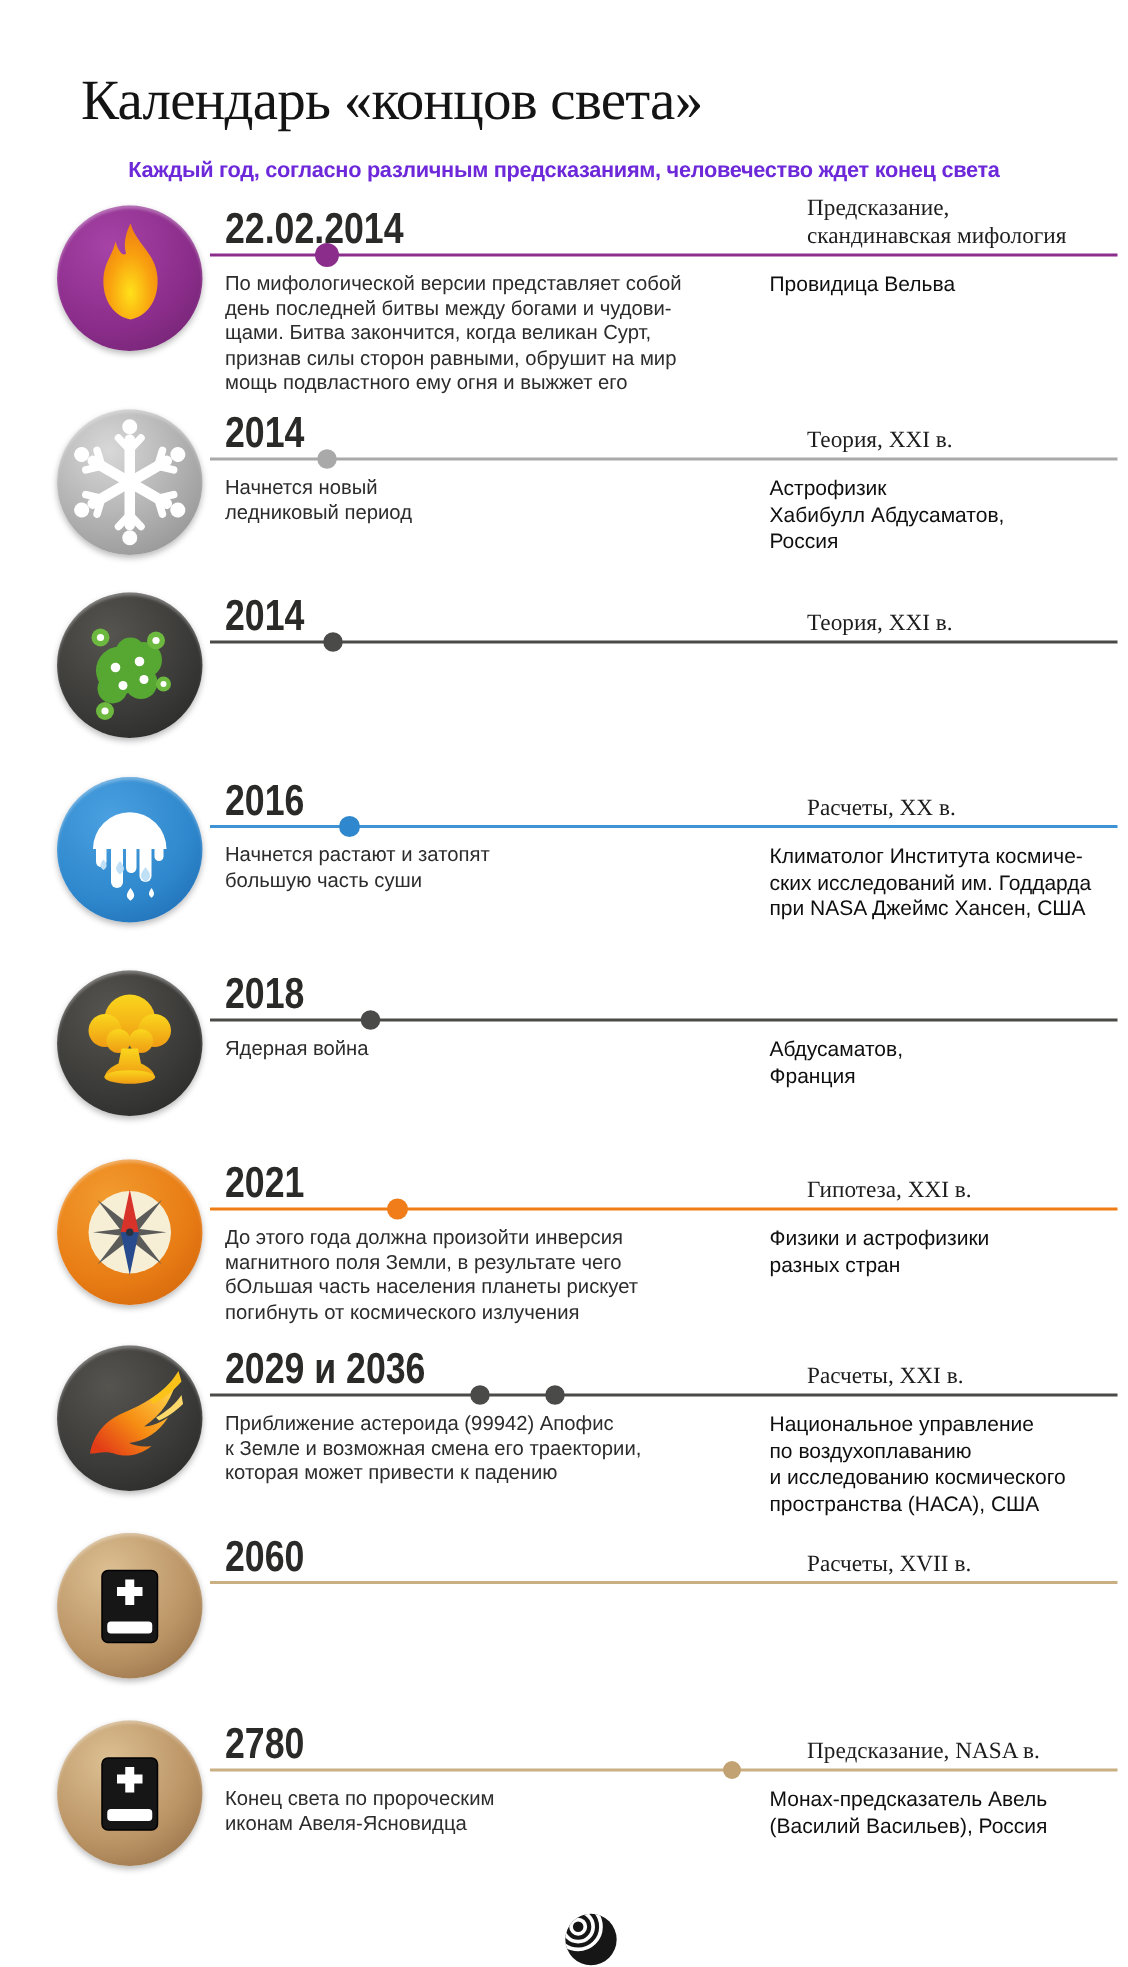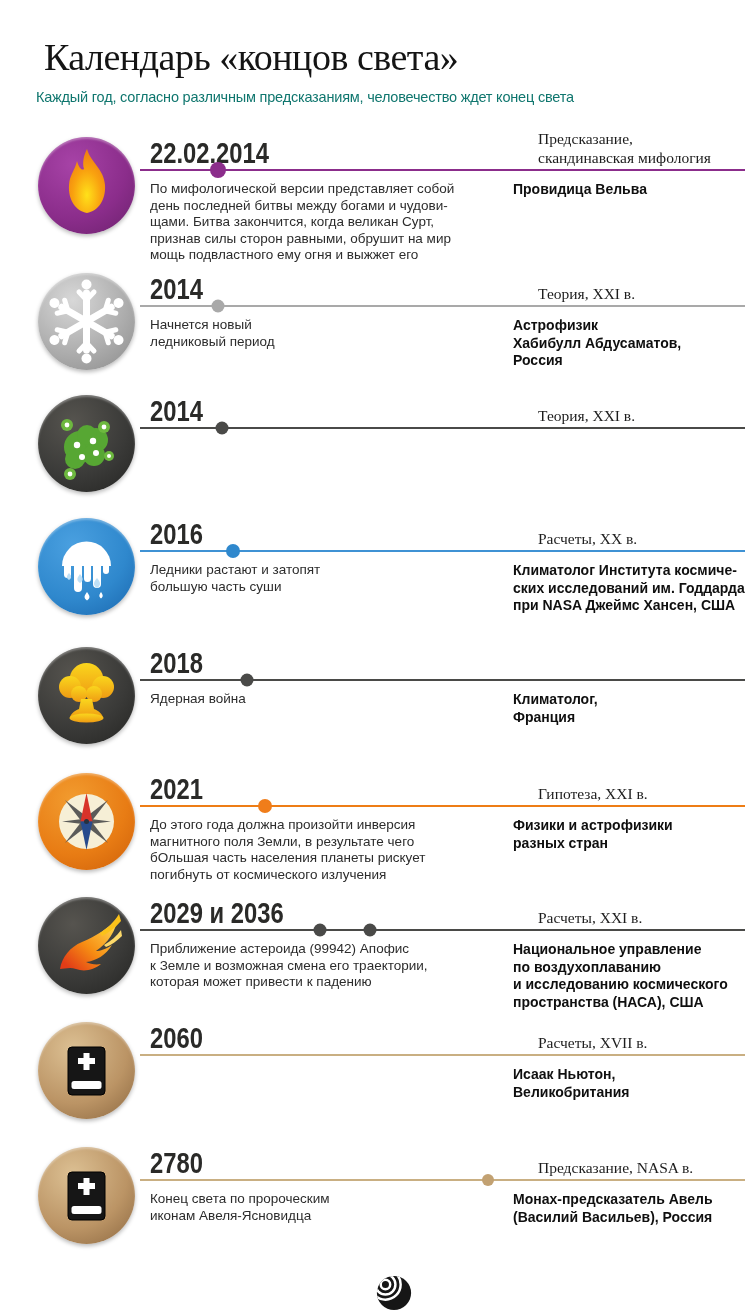--- a/index.html
+++ b/index.html
@@ -2,24 +2,24 @@
 <html><head>
 <meta charset="utf-8">
 <style>
   html,body { margin:0; padding:0; }
   body {
     width:752px; height:1311px; background:#ffffff; position:relative; overflow:hidden;
     font-family:"Liberation Sans","DejaVu Sans",sans-serif; color:#1a1a1a;
   }
   .header { height:102px; box-sizing:border-box; padding:28px 36px 0 36px; }
   .title {
-    margin:8px; font-family:"Liberation Serif","DejaVu Serif",serif;
+    margin:18px; font-family:"Liberation Serif","DejaVu Serif",serif;
     font-size:38px; line-height:42px; font-weight:400; color:#141414; letter-spacing:-0.5px;
   }
-  .subtitle { margin-top:11px; font-size:14.5px; font-weight:400; color:#0f766e; letter-spacing:-0.2px; }
+  .subtitle { margin-top:11px; font-size:14.5px; font-weight:700; color:#6d28d9; letter-spacing:-0.2px;text-align:center; }
 
   .timeline { position:relative;margin-top:32px; }
   .entry { position:relative; }
   .entry:nth-child(1){height:136px}
   .entry:nth-child(2){height:122px}
   .entry:nth-child(3){height:123px}
   .entry:nth-child(4){height:129px}
   .entry:nth-child(5){height:126px}
   .entry:nth-child(6){height:124px}
   .entry:nth-child(7){height:125px}
@@ -45,21 +45,21 @@
     position:absolute; left:150px; top:47px; width:358px;
     font-size:13.5px; line-height:16.5px; color:#2c2c2c; white-space:pre-line;
   }
   .source {
     position:absolute; left:538px; bottom:calc(100% - 33px); width:236px;
     font-family:"Liberation Serif","DejaVu Serif",serif;
     font-size:15.5px; line-height:19px; color:#1d1d1d; white-space:pre-line;
   }
   .attr {
     position:absolute; left:513px; top:47px; width:236px;
-    font-size:14px; font-weight:700; line-height:17.5px; color:#0f0f0f; white-space:pre-line;
+    font-size:14px; font-weight:400; line-height:17.5px; color:#0f0f0f; white-space:pre-line;
   }
 
   .footer { display:flex; align-items:center; gap:8px; margin:10px 0 0 36px;flex-direction:column; }
   .brand { font-size:25px; font-weight:700; letter-spacing:-0.8px; white-space:nowrap; }
   .brand-black { color:#161616; }
   .brand-gray { color:#9c9c9c; }
 </style>
 </head>
 <body>
 
@@ -207,21 +207,21 @@
     <g fill="#ffffff">
       <path d="M49 74 C52 78 52.5 80 49 82.5 C45.5 80 46 78 49 74 Z"></path>
       <path d="M63 74 C65 77 65.5 78.5 63 80.5 C60.5 78.5 61 77 63 74 Z"></path>
     </g>
   </svg>
 </div>
     <div class="date">2016</div>
     <div class="rule-layer">
         <div class="dot" style="left: 93px; height: 14px; width: 14px;"></div>
       </div>
-    <div class="desc">Ледники растают и затопят
+    <div class="desc">Начнется растают и затопят
 большую часть суши</div>
     <div class="source">Расчеты, XX в.</div>
     <div class="attr">Климатолог Института космиче-
 ских исследований им. Годдарда
 при NASA Джеймс Хансен, США</div>
   </div>
     <div class="entry" style="--accent: #4a4a48; --dot: #4a4a48; --cc1: #56544f; --cc2: #3a3a38; --cc3: #242422;">
     <div class="icon-circle">
   <svg viewBox="0 0 97 97">
     <defs>
@@ -239,21 +239,21 @@
       <path d="M43 52 L54 52 L56 62 C61 64 65 67.5 65 71 L32 71 C32 67.5 36 64 41 62 Z"></path>
       <ellipse cx="48.5" cy="71" rx="17" ry="4.5"></ellipse>
     </g>
   </svg>
 </div>
     <div class="date">2018</div>
     <div class="rule-layer">
         <div class="dot" style="left: 107px; height: 13px; width: 13px;"></div>
       </div>
     <div class="desc">Ядерная война</div>
-    <div class="attr">Климатолог,
+    <div class="attr">Абдусаматов,
 Франция</div>
   </div>
     <div class="entry" style="--accent: #ee7d15; --dot: #f07d1a; --cc1: #f29c2f; --cc2: #e87c14; --cc3: #cd5f09;">
     <div class="icon-circle">
   <svg viewBox="0 0 97 97">
     <circle cx="48.5" cy="48.5" r="27.5" fill="#f6efd6"></circle>
     <g fill="#5b5b59">
       <polygon points="27,27 51.3,45.7 45.7,51.3"></polygon>
       <polygon points="70,27 51.3,51.3 45.7,45.7"></polygon>
       <polygon points="27,70 51.3,51.3 45.7,45.7"></polygon>
@@ -312,22 +312,20 @@
   <svg viewBox="0 0 97 97">
     <rect x="30" y="25" width="37" height="48" rx="4" fill="#161616" stroke="#000000" stroke-width="1"></rect>
     <rect x="45.5" y="31" width="6" height="17" fill="#ffffff"></rect>
     <rect x="40" y="36" width="17" height="6" fill="#ffffff"></rect>
     <rect x="33.5" y="59" width="30" height="8" rx="2.5" fill="#ffffff"></rect>
   </svg>
 </div>
     <div class="date">2060</div>
     <div class="rule-layer"></div>
     <div class="source">Расчеты, XVII в.</div>
-    <div class="attr">Исаак Ньютон,
-Великобритания</div>
   </div>
     <div class="entry" style="--accent: #c9af82; --dot: #c2a172; --cc1: #dcc093; --cc2: #bb9465; --cc3: #8a663f;">
     <div class="icon-circle">
   <svg viewBox="0 0 97 97">
     <rect x="30" y="25" width="37" height="48" rx="4" fill="#161616" stroke="#000000" stroke-width="1"></rect>
     <rect x="45.5" y="31" width="6" height="17" fill="#ffffff"></rect>
     <rect x="40" y="36" width="17" height="6" fill="#ffffff"></rect>
     <rect x="33.5" y="59" width="30" height="8" rx="2.5" fill="#ffffff"></rect>
   </svg>
 </div>

